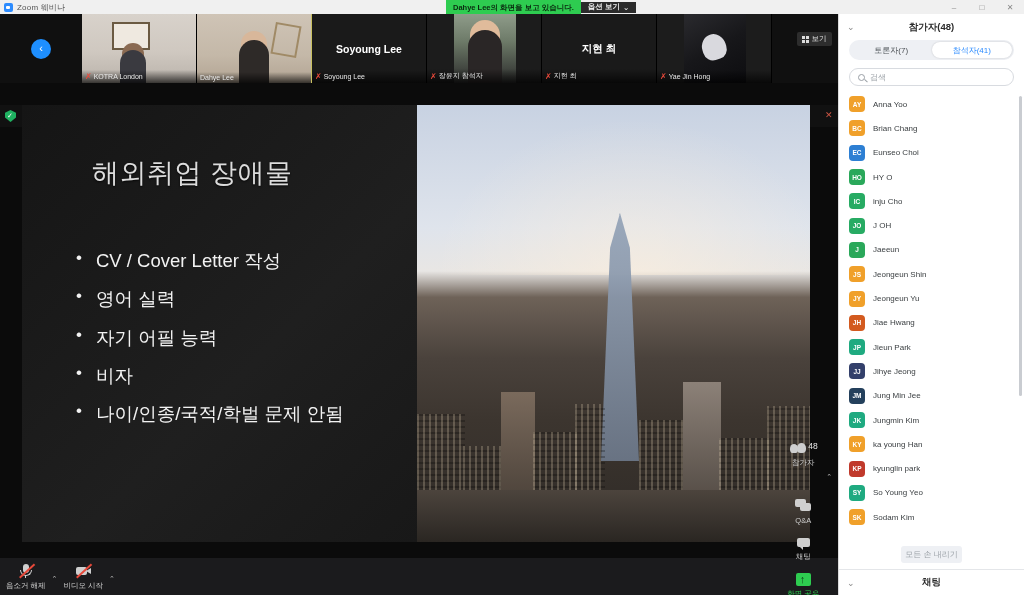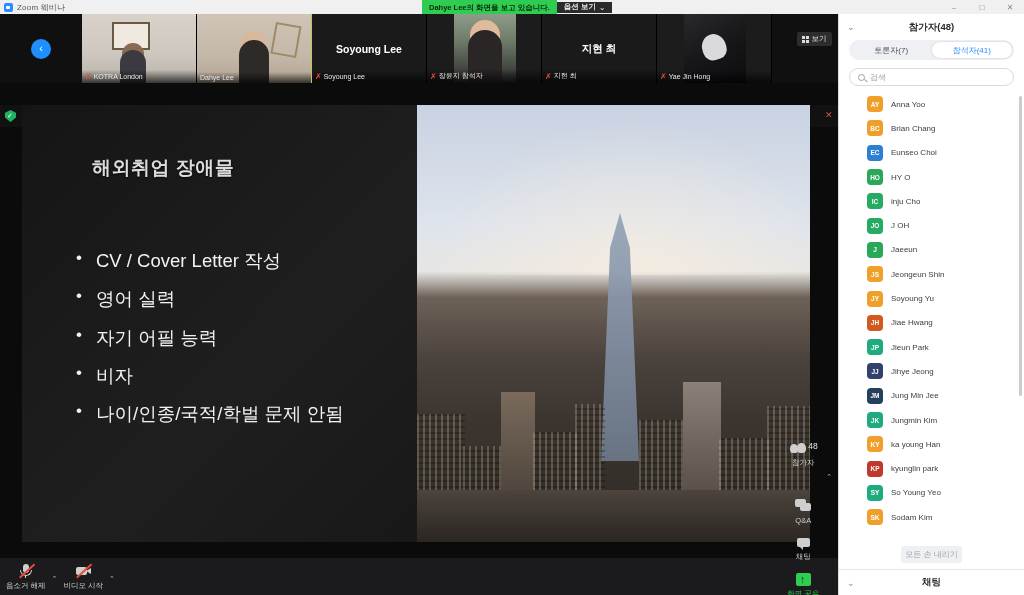--- a/index.html
+++ b/index.html
@@ -25,21 +25,21 @@
     width: 4px; height: 3px; background: #fff; border-radius: 1px;
   }
   .tb-title { font-size: 8px; color: #555; letter-spacing: 0.2px; }
   .tb-center {
     position: absolute; left: 422px; top: 0; height: 14px;
     display: flex; align-items: center; gap: 0;
   }
   .tb-notice {
     background: #2ecc50; color: #0a2a0f; font-size: 7.5px;
     padding: 2px 7px; height: 15px; line-height: 7px;
-    display: flex; align-items: center; font-weight: bold;
+    display: flex; align-items: center; font-weight: bold; margin-left: 24px;
   }
   .tb-options {
     background: #2b2b2b; color: #e8e8e8; font-size: 7.5px;
     padding: 2px 7px; height: 11px; display: flex; align-items: center;
     gap: 3px; font-weight: bold;
   }
   .tb-win {
     position: absolute; right: 0; top: 0; height: 14px;
     display: flex; align-items: center;
   }
@@ -177,21 +177,21 @@
     position: absolute; bottom: 0;
     background: linear-gradient(180deg,#5c5149,#35302b);
   }
   .bldg.win {
     background-image:
       repeating-linear-gradient(90deg, rgba(255,235,200,0.22) 0 2px, transparent 2px 6px),
       repeating-linear-gradient(0deg, rgba(0,0,0,0.25) 0 2px, transparent 2px 6px);
   }
   .slide-title {
     position: absolute; left: 70px; top: 50px; width: 320px;
-    color: #dcdcdc; font-size: 19px; font-weight: bold;
+    color: #dcdcdc; font-size: 27px; font-weight: normal;
     letter-spacing: 0.5px;
     text-shadow: 0 1px 2px rgba(0,0,0,0.8);
   }
   .slide-bullets {
     position: absolute; left: 48px; top: 146px; width: 370px;
     color: #f2f2f2; list-style: none;
   }
   .slide-bullets li {
     font-size: 18.5px; margin-bottom: 18px; position: relative;
     padding-left: 26px; line-height: 1.1;
@@ -322,21 +322,21 @@
   }
   .mag::after {
     content:""; position:absolute; right:-3px; bottom:-2px;
     width:3.5px; height:1.2px; background:#9aa0a6; transform: rotate(42deg);
   }
   .search-ph { font-size: 8px; color: #9aa0a6; }
   .plist {
     flex: 1; overflow: hidden; position: relative;
   }
   .prow {
-    display: flex; align-items: center; gap: 8px; height: 24.3px; padding: 0 28px;
+    display: flex; align-items: center; gap: 8px; height: 24.3px; padding: 0 10px;
   }
   .avatar {
     width: 16px; height: 16px; border-radius: 4px; color: #fff;
     font-size: 6.5px; font-weight: bold; display: flex;
     align-items: center; justify-content: center; flex-shrink: 0;
   }
   .pname { font-size: 8px; color: #3c4043; white-space: nowrap; overflow: hidden; }
   .panel-scroll {
     position: absolute; right: 2px; top: 4px; width: 3px; height: 300px;
     background: #c9ccd1; border-radius: 2px;
@@ -614,21 +614,21 @@
       <div class="prow">
           <div class="avatar" style="background:#2aa85a">J</div>
           <div class="pname">Jaeeun</div>
         </div>
       <div class="prow">
           <div class="avatar" style="background:#f0a02a">JS</div>
           <div class="pname">Jeongeun Shin</div>
         </div>
       <div class="prow">
           <div class="avatar" style="background:#f0a02a">JY</div>
-          <div class="pname">Soyoung Yu</div>
+          <div class="pname">Jeongeun Yu</div>
         </div>
       <div class="prow">
           <div class="avatar" style="background:#d35a1f">JH</div>
           <div class="pname">Jiae Hwang</div>
         </div>
       <div class="prow">
           <div class="avatar" style="background:#1faa80">JP</div>
           <div class="pname">Jieun Park</div>
         </div>
       <div class="prow">

